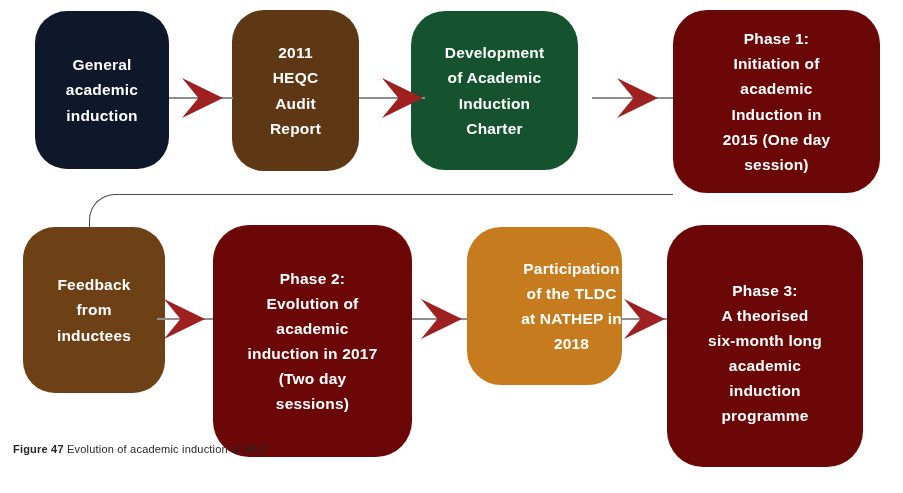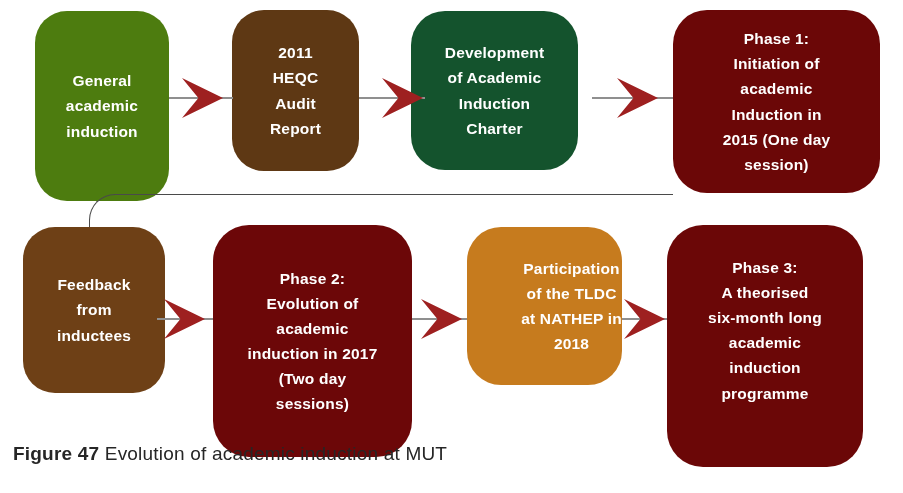--- a/index.html
+++ b/index.html
@@ -20,21 +20,21 @@
     color: #ffffff;
     box-sizing: border-box;
   }
   .box-label {
     white-space: pre-line;
     font-size: 15.5px;
     font-weight: 700;
     line-height: 1.62;
     letter-spacing: 0.2px;
   }
-  .box.top-align { align-items: flex-start; padding-top: 30px; }
+  .box.top-align { align-items: center; padding-top: 14px; }
   .r32 { border-radius: 32px; }
   .r34 { border-radius: 34px; }
   .r36 { border-radius: 36px; }
   .flow-line {
     position: absolute;
     height: 2px;
   }
   .chevron {
     position: absolute;
     width: 41px;
@@ -49,32 +49,32 @@
     height: 33px;
     border-top: 1.5px solid;
     border-left: 1.5px solid;
     border-top-left-radius: 26px;
     box-sizing: border-box;
   }
   .caption {
     position: absolute;
     left: 13px;
     top: 443px;
-    font-size: 19px;
+    font-size: 11px;
     letter-spacing: 0.2px;
   }
   .caption .cap-bold { font-weight: 700; }
   .caption .cap-rest { font-weight: 500; }
 </style>
 </head>
 <body>
 
 <div class="canvas">
 
-  <div class="box r32" style="left: 35px; top: 11px; width: 134px; height: 190px; background-color: #4d7c0f;">
+  <div class="box r32" style="left: 35px; top: 11px; width: 134px; height: 158px; background-color: #0f172a;">
     <div class="box-label">General
 academic
 induction</div>
   </div>
 
   <div class="box r32" style="left: 232px; top: 10px; width: 127px; height: 161px; background-color: rgb(94, 56, 20);">
     <div class="box-label">2011
 HEQC
 Audit
 Report</div>

